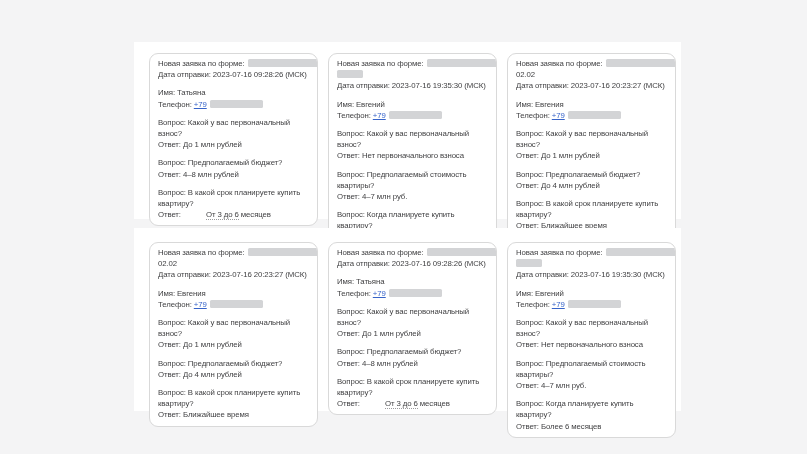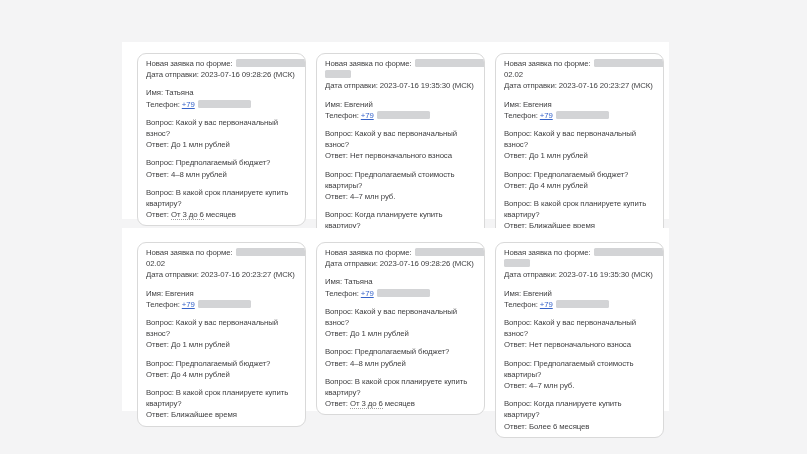--- a/index.html
+++ b/index.html
@@ -6,21 +6,21 @@
     margin: 0;
     padding: 0;
     background: #f4f4f5;
     width: 807px;
     height: 454px;
     overflow: hidden;
     font-family: "Liberation Sans", "DejaVu Sans", sans-serif;
   }
   .band {
     position: absolute;
-    left: 122px;
+    left: 134px;
     width: 547px;
     background: #ffffff;
   }
   #band-1 { top: 42px; height: 177px; }
   #band-2 { top: 228px; height: 183px; }
   .row {
     display: flex;
     gap: 10px;
     align-items: flex-start;
     padding: 11px 6px 0 15px;
@@ -53,20 +53,21 @@
     margin-left: 3px;
   }
   .phone-link {
     color: #3663c9;
     text-decoration: underline;
     cursor: pointer;
     text-align: right;
   }
   .u-part {
     border-bottom: 1px dotted #9a9a9c;
+    margin-left: 23px;
   }
 </style>
 </head>
 <body>
 
 <div class="band" id="band-1">
   <div class="row">
       <div class="card">
         <div class="para">
           <div class="line"><span>Новая заявка по форме:</span><span class="redact" style="width: 72px;"></span></div>

